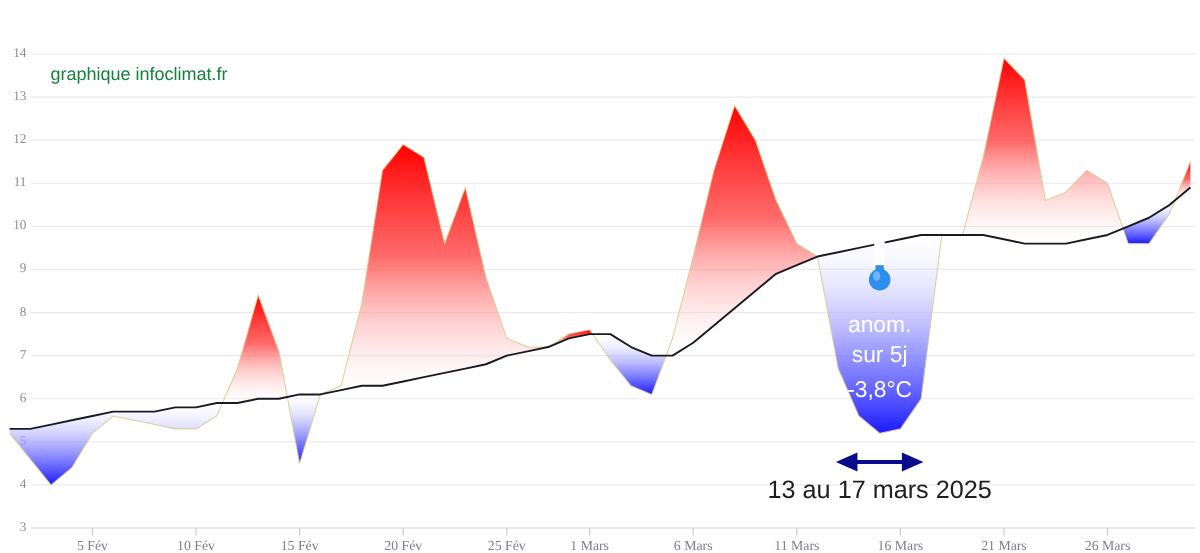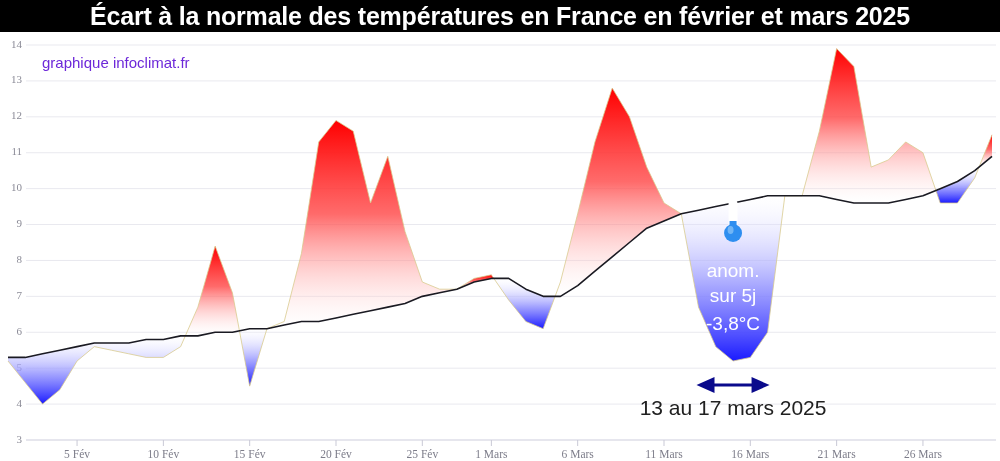--- a/index.html
+++ b/index.html
@@ -81,21 +81,21 @@
     fill: none;
     stroke: #d8c98a;
     stroke-width: 0.9;
     opacity: 0.85;
   }
   #watermark {
     position: absolute;
     left: 42px;
     top: 54px;
     font-size: 15px;
-    color: #6d28d9;
+    color: #15803d;
     font-family: "Liberation Sans", sans-serif;
     white-space: nowrap;
   }
   
   .anno-text {
     fill: #ffffff;
     font-size: 19px;
     font-family: "Liberation Sans", sans-serif;
     text-anchor: middle;
   }
@@ -108,23 +108,20 @@
   .arrow-line {
     stroke: #0a0a8c;
     stroke-width: 3.2;
   }
 </style>
 </head>
 <body>
 
 <div id="page">
 
-  <div id="title-bar">
-    <div id="title-text">Écart à la normale des températures en France en février et mars 2025</div>
-  </div>
 
   <div id="watermark">graphique infoclimat.fr</div>
 
   <div id="chart-area">
     <svg id="plot" width="1000" height="429" viewBox="0 0 1000 429">
       <defs>
 
       <linearGradient id="warmGrad" x1="0" y1="0" x2="0" y2="1">
             <stop offset="0%" stop-color="#ff0000" stop-opacity="1"></stop>
             <stop offset="45%" stop-color="#ff4a4a" stop-opacity="0.82"></stop>

